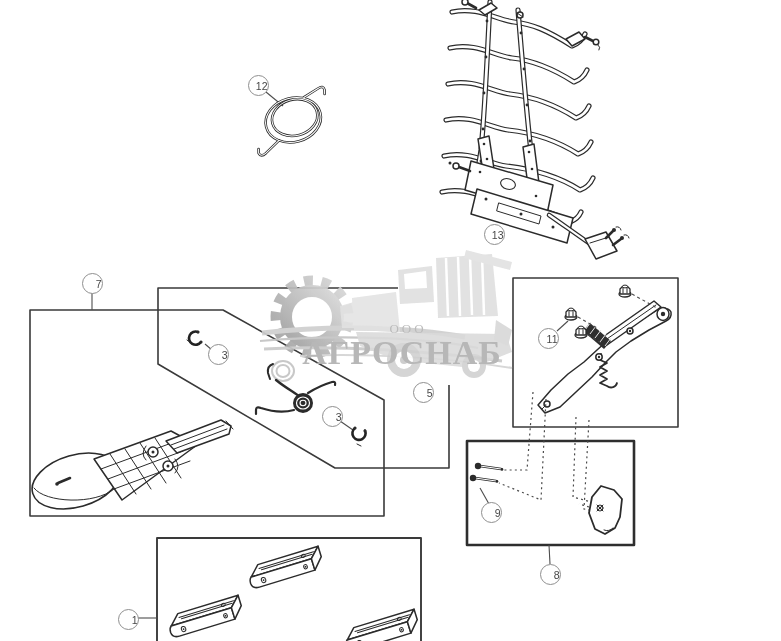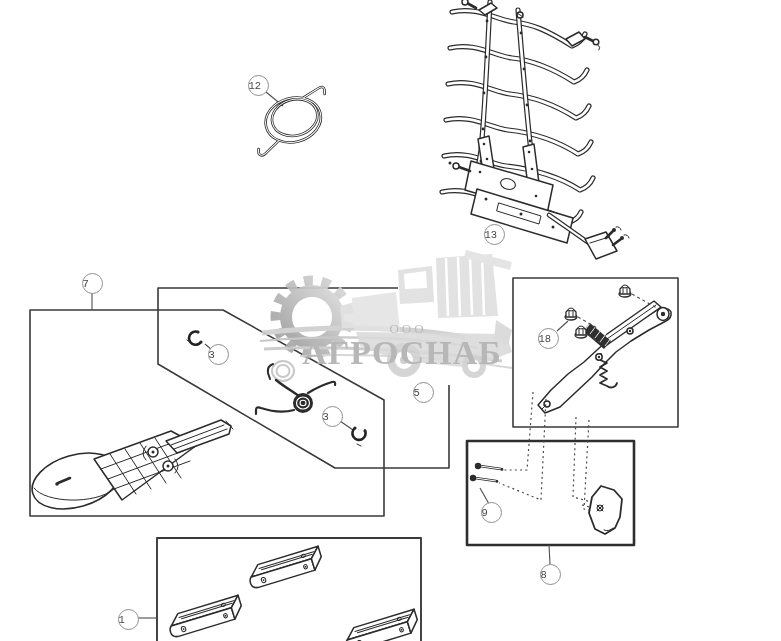--- a/index.html
+++ b/index.html
@@ -19,22 +19,22 @@
   .band2in{stroke:#fff;stroke-width:2.2;fill:none;stroke-linecap:round;}
   .dk{fill:#2b2b2b;stroke:none;}
   .clip{stroke:#222;stroke-width:2.6;fill:none;stroke-linecap:round;}
   .ghost{stroke:#c8c8c8;stroke-width:2;fill:none;}
   .dash{stroke:#4a4a4a;stroke-width:1.1;fill:none;stroke-dasharray:3 3;}
   .dots{stroke:#4a4a4a;stroke-width:1.2;fill:none;stroke-dasharray:2 3.2;}
   .ldr{stroke:#4d4d4d;stroke-width:1.1;fill:none;}
   .whatch{stroke:#e8e8e8;stroke-width:1;fill:none;}
   .wring{stroke:#fff;fill:none;}
   .callout{position:absolute;width:21px;height:21px;border:1.4px solid #8f8f8f;border-radius:50%;
-           background:#fff;color:#474747;font-size:10.5px;line-height:21px;text-align:left;
-           z-index:5;box-sizing:border-box;font-family:Liberation Mono, monospace;}
+           background:#fff;color:#474747;font-size:10.5px;line-height:21px;text-align:right;
+           z-index:5;box-sizing:border-box;}
   .wm-ooo{font-family:"Liberation Serif",serif;font-size:13px;letter-spacing:3px;fill:#b5b5b5;}
   .wm-name{font-family:"Liberation Serif",serif;font-size:34px;font-weight:bold;letter-spacing:1px;fill:#b1b1b1;}
 </style>
 </head>
 <body>
 
 <div id="stage">
 
 <svg id="drawing" width="781" height="641" viewBox="0 0 781 641">
 
@@ -310,18 +310,18 @@
     <text x="402" y="364" text-anchor="middle" class="wm-name">АГРОСНАБ</text>
   </g>
 </svg>
 
 <div class="callout" style="left:81.5px;top:272.5px"><span>7</span></div>
 <div class="callout" style="left:247.5px;top:74.5px"><span>12</span></div>
 <div class="callout" style="left:483.5px;top:224px"><span>13</span></div>
 <div class="callout" style="left:207.5px;top:343.5px"><span>3</span></div>
 <div class="callout" style="left:321.5px;top:405.5px"><span>3</span></div>
 <div class="callout" style="left:412.5px;top:381.5px"><span>5</span></div>
-<div class="callout" style="left:537.5px;top:327.5px"><span>18</span></div>
+<div class="callout" style="left:537.5px;top:327.5px"><span>11</span></div>
 <div class="callout" style="left:480.5px;top:501.5px"><span>9</span></div>
 <div class="callout" style="left:539.5px;top:563.5px"><span>8</span></div>
 <div class="callout" style="left:117.5px;top:608.5px"><span>1</span></div>
 
 </div>
 
 </body></html>

